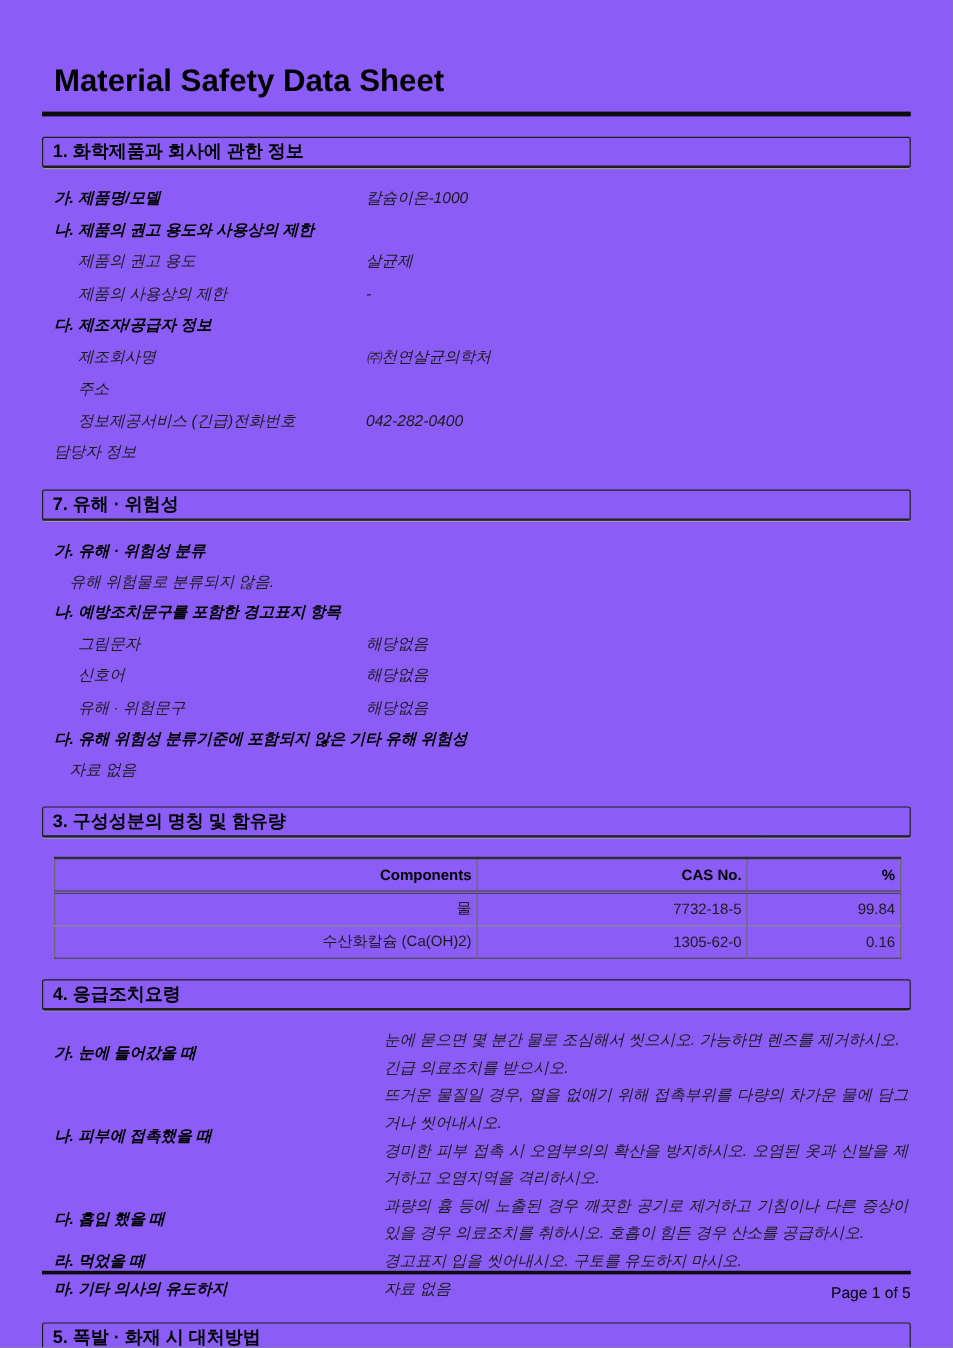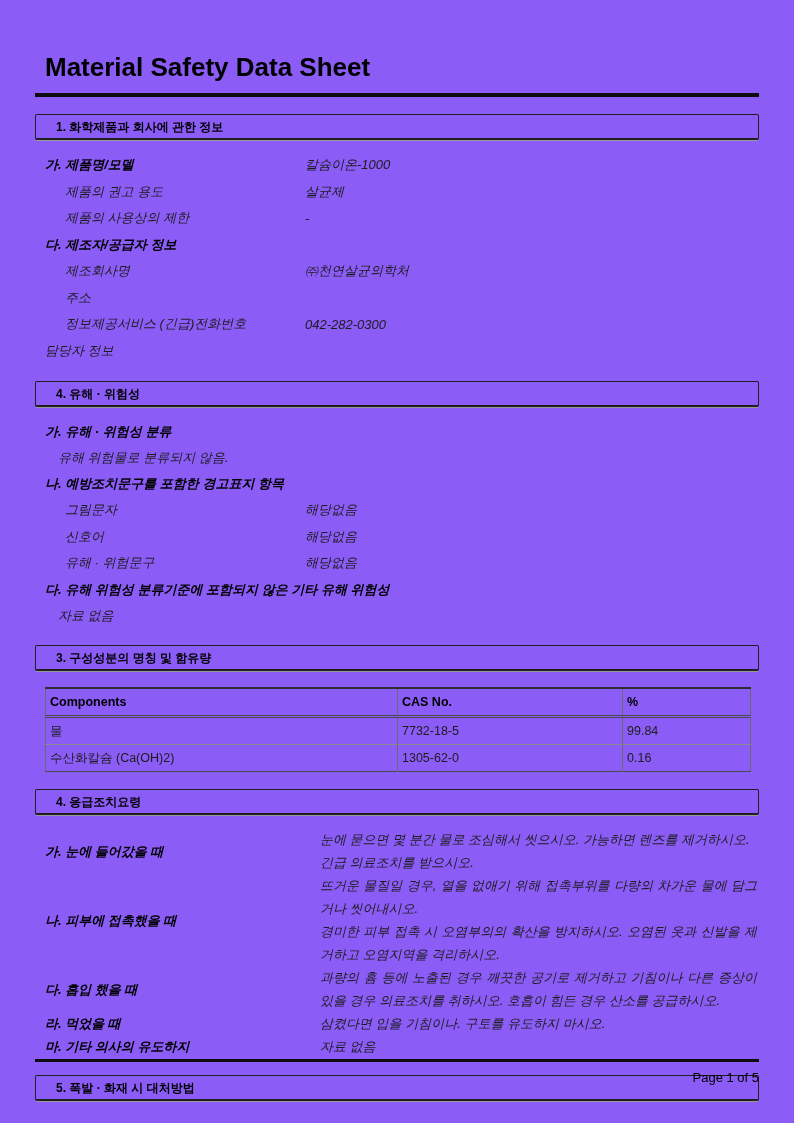--- a/index.html
+++ b/index.html
@@ -10,43 +10,43 @@
   }
   .content{position:absolute;left:35px;top:0;width:724px;}
   .doc-title{
     font-size:26px;font-weight:bold;color:#000;
     margin:52px 0 10px 10px;letter-spacing:0;
   }
   .rule-thick{height:4px;background:#0d0d0d;margin:0;}
   .section{margin-top:17px;}
   .section-heading{
     border:1.5px solid #1f1f1f;border-bottom-width:2px;border-radius:2px;
-    font-weight:bold;font-size:12px;color:#000;
-    padding:4px 8px 3px 20px;line-height:16px;
+    font-weight:bold;font-size:15px;color:#000;
+    padding:4px 8px 3px 8px;line-height:16px;
     box-shadow:0 2px 0 -1px #9a9a9a;
   }
   .section-body{margin-top:12px;font-style:italic;}
   .row{display:flex;min-height:26.5px;align-items:center;}
   .row .lbl{flex:none;width:260px;padding-left:10px;box-sizing:content-box;}
   .row.sub .lbl{width:240px;padding-left:30px;}
   .row .val{flex:1;}
   .bold{font-weight:bold;color:#000;}
   .plainline{padding-left:23px;min-height:25px;display:flex;align-items:center;}
   
   .tbl-wrap{margin:16px 4px 6px 10px;}
   table.components{
     width:705px;border-collapse:collapse;table-layout:fixed;
     border-top:2px solid #2e2e2e;border-bottom:1.5px solid #4a4a4a;
     border-left:1px solid #6a6a6a;border-right:1px solid #6a6a6a;
   }
   table.components th{
     font-weight:bold;color:#000;border-bottom:3px double #4a4a4a;
   }
   table.components th,table.components td{
-    height:26px;text-align:left;vertical-align:middle;
+    height:26px;text-align:right;vertical-align:middle;
     font-size:12.5px;padding:0 4px;
   }
   table.components td{border-top:1px solid #8a8a8a;}
   table.components tr th + th,table.components tr td + td{border-left:1px solid #6a6a6a;}
   col.c1{width:352px}col.c2{width:225px}col.c3{width:128px}
   
   .item{display:flex;align-items:center;}
   .item .lbl{flex:none;width:275px;padding-left:10px;line-height:23px;box-sizing:content-box;}
   .item .lines{flex:1;padding-right:2px;}
   .item .lines p{margin:0;line-height:23px;text-align:justify;}
@@ -68,50 +68,53 @@
     <h1 class="doc-title">Material Safety Data Sheet</h1>
     <div class="rule-thick"></div>
 
     <div class="section">
       <div class="section-heading">1. 화학제품과 회사에 관한 정보</div>
       <div class="section-body">
         <div class="row">
           <span class="lbl bold">가. 제품명/모델</span>
           <span class="val">칼슘이온-1000</span>
         </div>
+        <div class="row">
+          <span class="lbl bold">나. 제품의 권고 용도와 사용상의 제한</span>
+        </div>
         <div class="row sub">
           <span class="lbl">제품의 권고 용도</span>
           <span class="val">살균제</span>
         </div>
         <div class="row sub">
           <span class="lbl">제품의 사용상의 제한</span>
           <span class="val">-</span>
         </div>
         <div class="row">
           <span class="lbl bold">다. 제조자/공급자 정보</span>
         </div>
         <div class="row sub">
           <span class="lbl">제조회사명</span>
           <span class="val">㈜천연살균의학처</span>
         </div>
         <div class="row sub">
           <span class="lbl">주소</span>
         </div>
         <div class="row sub">
           <span class="lbl">정보제공서비스 (긴급)전화번호</span>
-          <span class="val">042-282-0300</span>
+          <span class="val">042-282-0400</span>
         </div>
         <div class="row">
           <span class="lbl">담당자 정보</span>
         </div>
       </div>
     </div>
 
     <div class="section">
-      <div class="section-heading">4. 유해 · 위험성</div>
+      <div class="section-heading">7. 유해 · 위험성</div>
       <div class="section-body">
         <div class="row">
           <span class="lbl bold">가. 유해 · 위험성 분류</span>
         </div>
         <div class="plainline">유해 위험물로 분류되지 않음.</div>
         <div class="row">
           <span class="lbl bold">나. 예방조치문구를 포함한 경고표지 항목</span>
         </div>
         <div class="row sub">
           <span class="lbl">그림문자</span>
@@ -183,21 +186,21 @@
         </div>
         <div class="item">
           <span class="lbl bold">다. 흡입 했을 때</span>
           <div class="lines">
             <p>과량의 흄 등에 노출된 경우 깨끗한 공기로 제거하고 기침이나 다른 증상이 있을 경우 의료조치를 취하시오. 호흡이 힘든 경우 산소를 공급하시오.</p>
           </div>
         </div>
         <div class="item">
           <span class="lbl bold">라. 먹었을 때</span>
           <div class="lines">
-            <p>삼켰다면 입을 기침이나. 구토를 유도하지 마시오.</p>
+            <p>경고표지 입을 씻어내시오. 구토를 유도하지 마시오.</p>
           </div>
         </div>
         <div class="item">
           <span class="lbl bold">마. 기타 의사의 유도하지</span>
           <div class="lines">
             <p>자료 없음</p>
           </div>
         </div>
       </div>
     </div>

